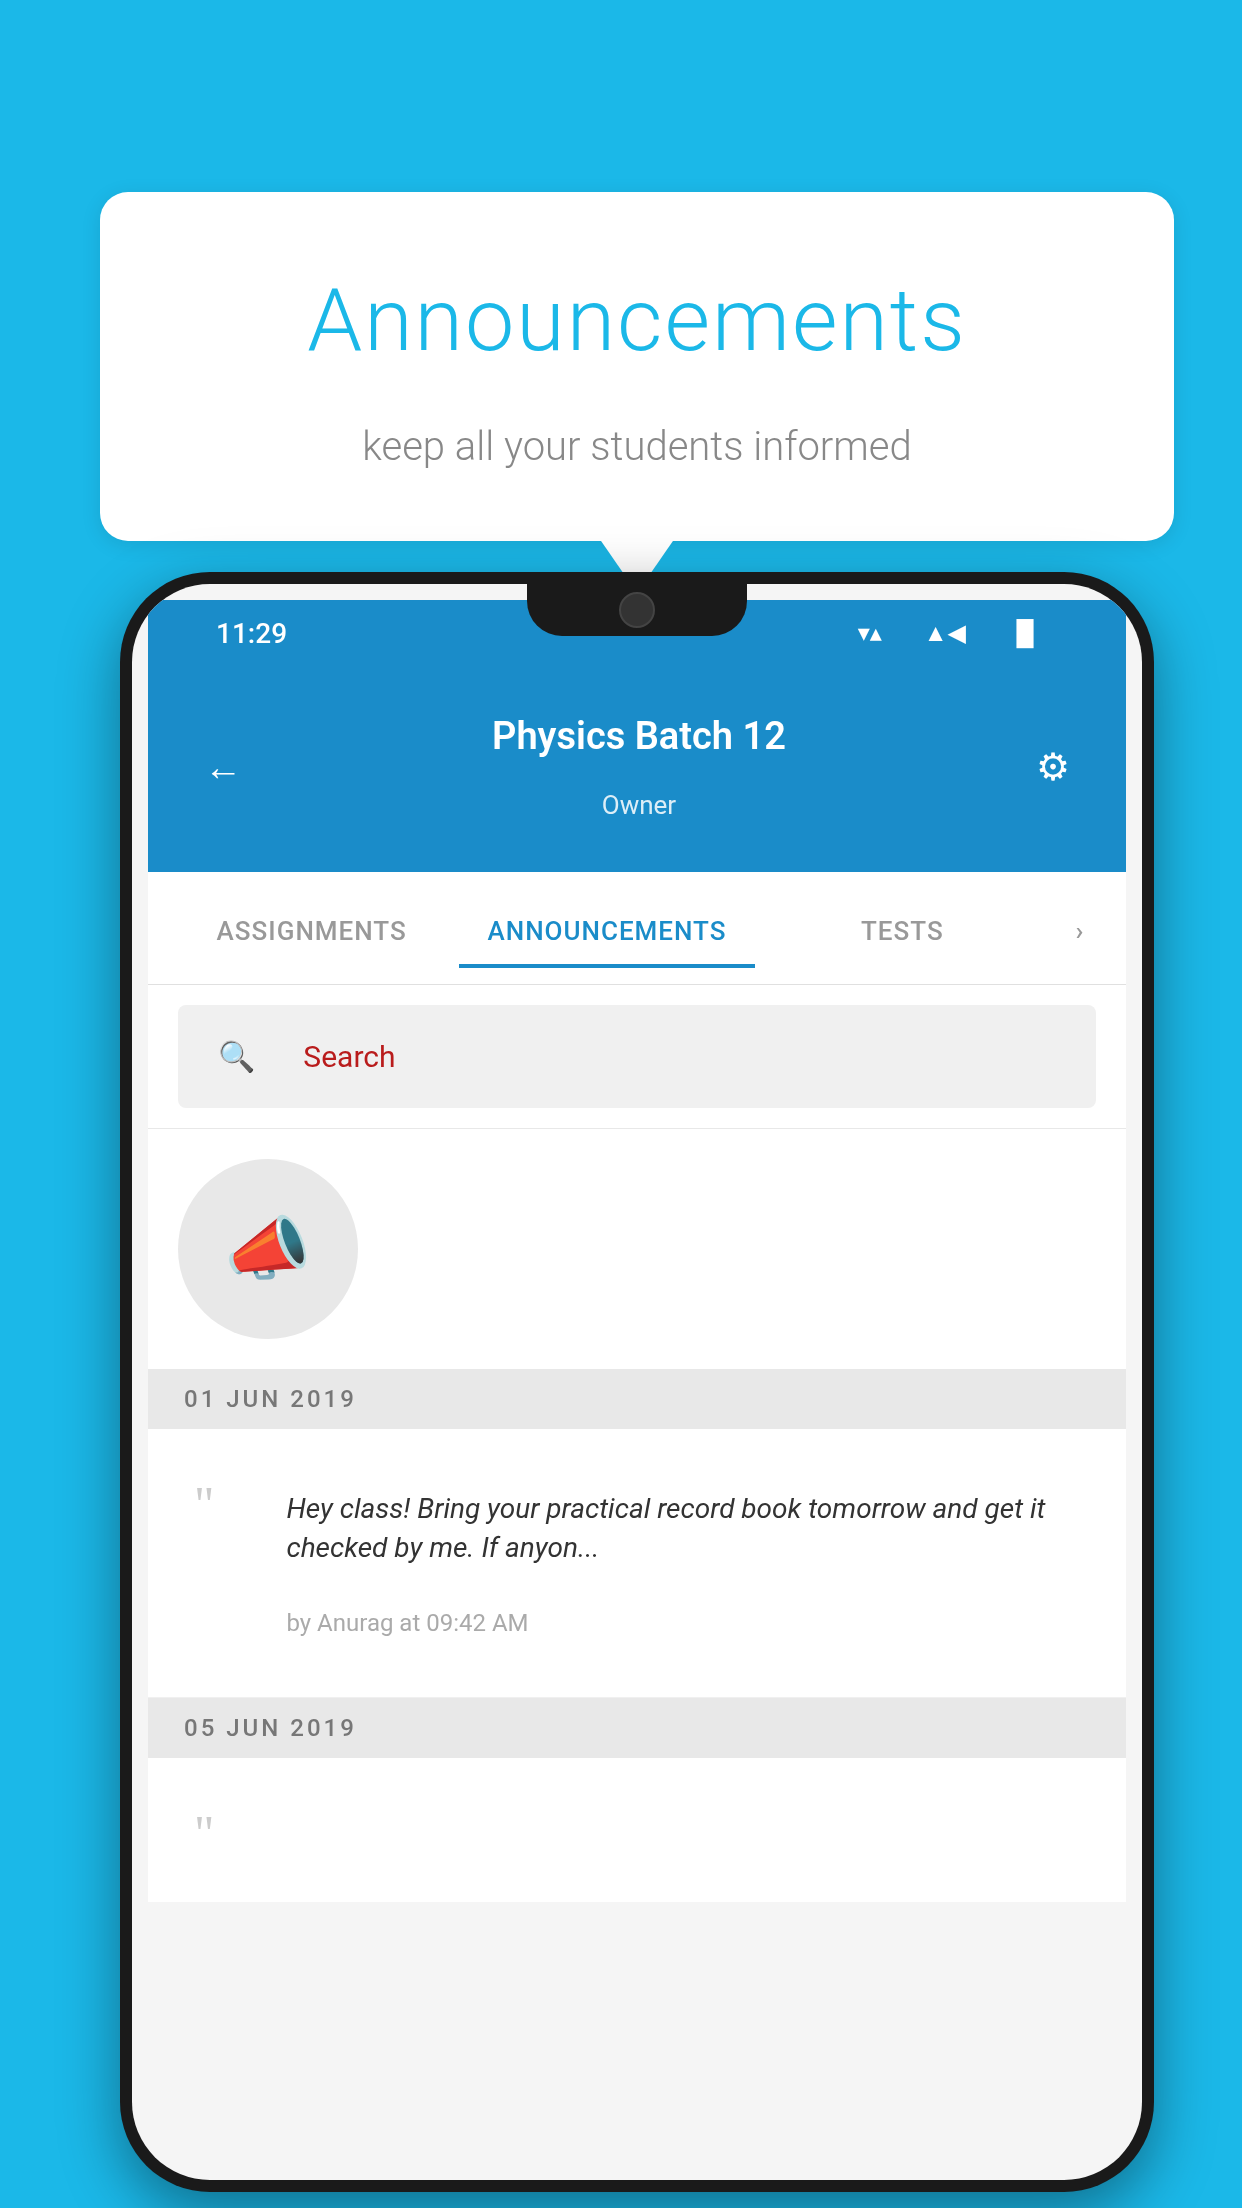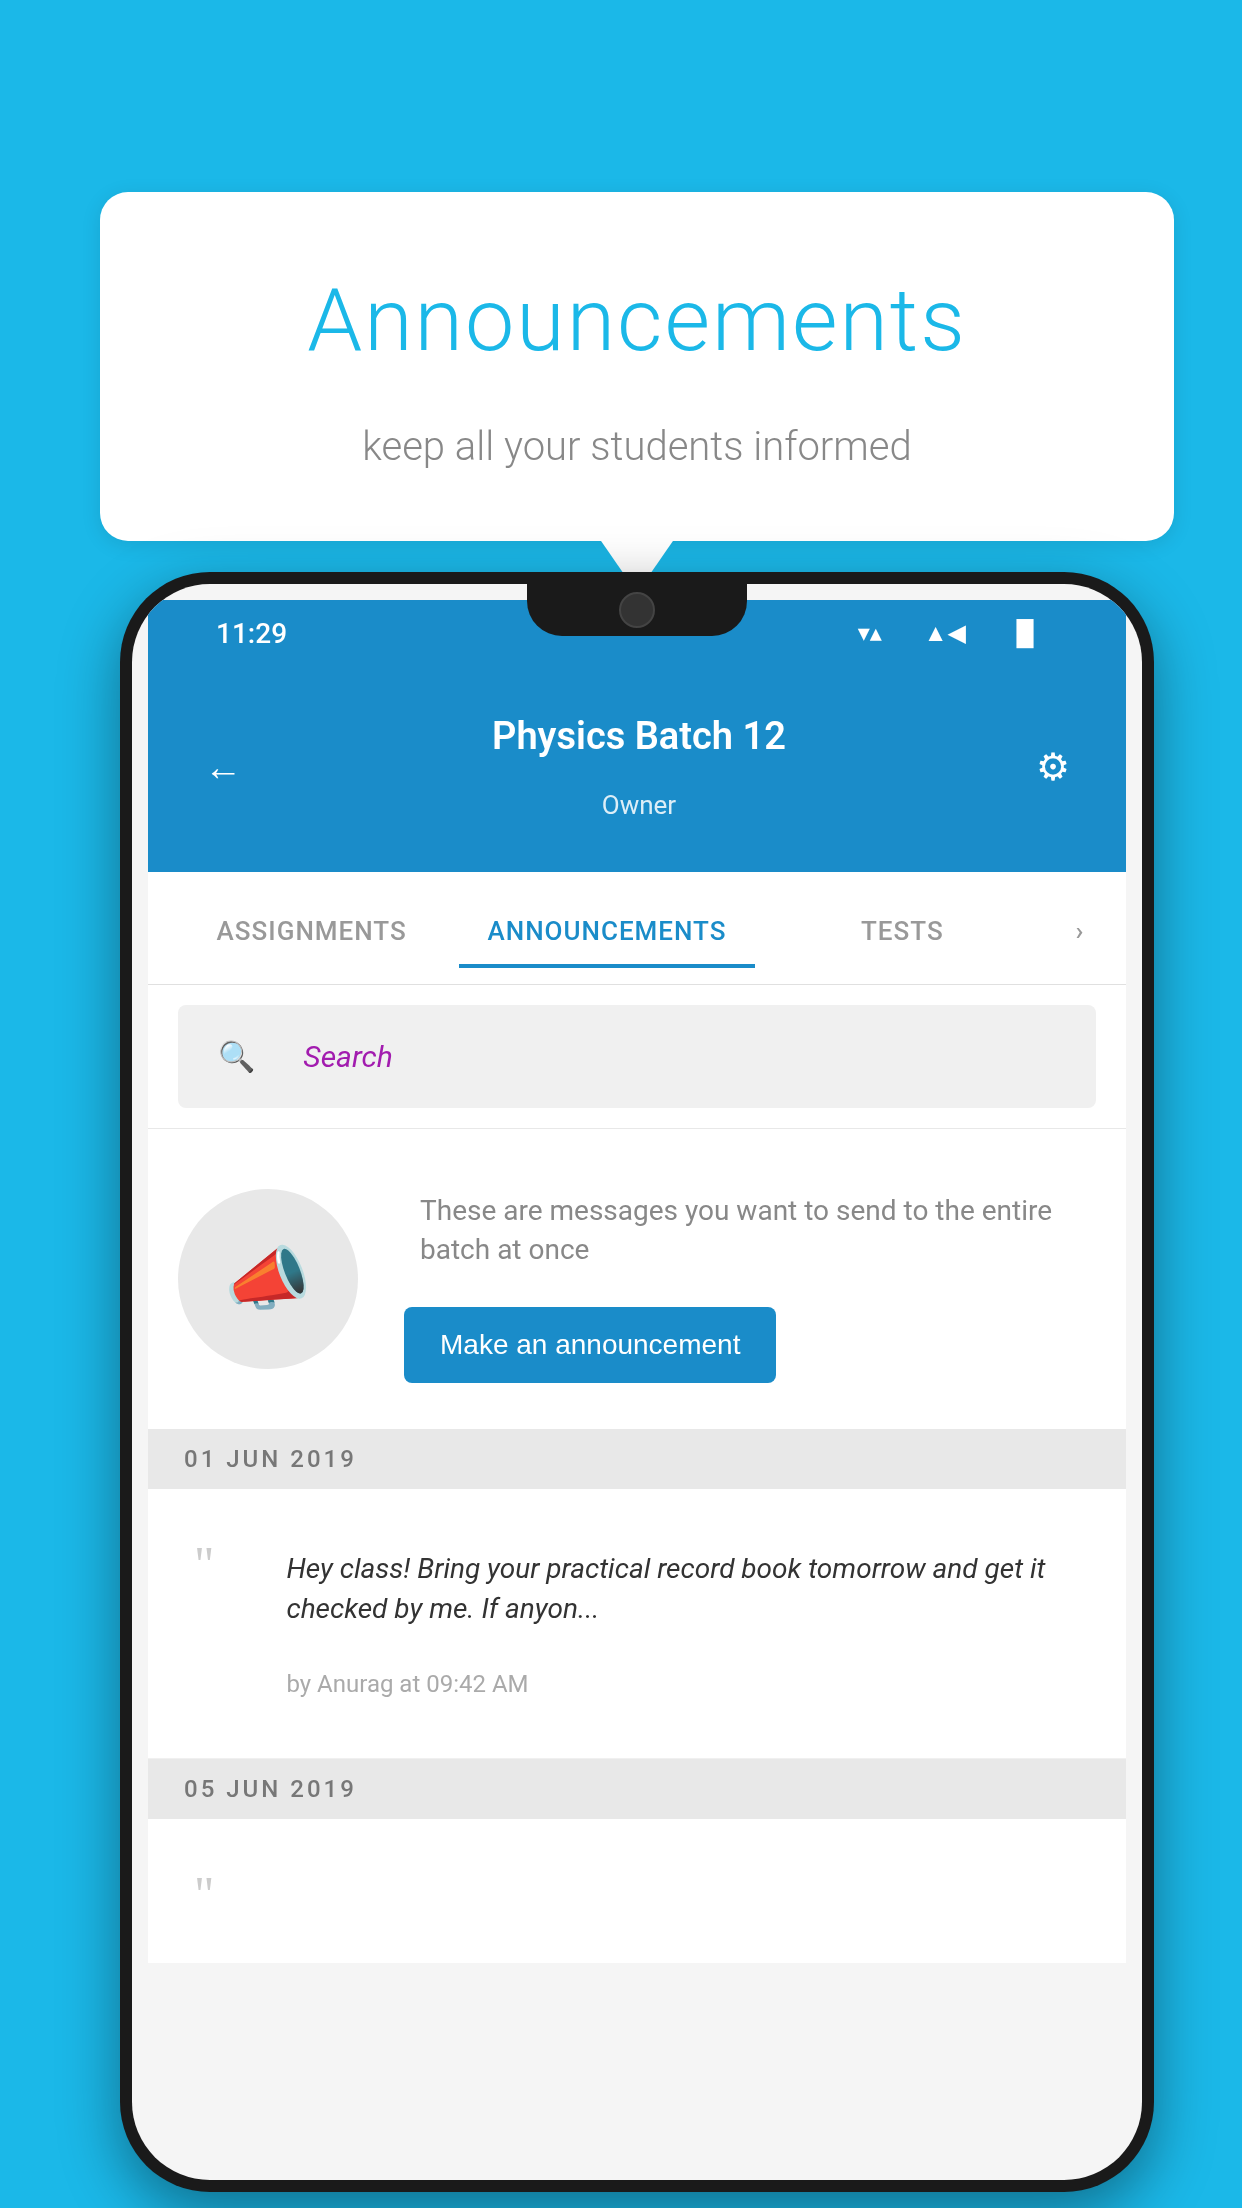--- a/index.html
+++ b/index.html
@@ -226,23 +226,22 @@
       padding: 18px 24px;
       gap: 16px;
     }
 
     .search-icon-sym {
       color: #999;
       font-size: 30px;
     }
 
     .search-placeholder {
-      color: #a21caf;
+      color: #b91c1c;
       font-size: 30px;
-      font-style: italic;
     }
 
     
     .announcement-promo {
       background: white;
       padding: 30px;
       display: flex;
       align-items: center;
       gap: 30px;
       border-top: 1px solid #e8e8e8;
@@ -385,24 +384,20 @@
         <div class="search-box">
           <span class="search-icon-sym">🔍</span>
           <span class="search-placeholder">Search</span>
         </div>
       </div>
 
       <div class="announcement-promo">
         <div class="megaphone-circle">
           📣
         </div>
-        <div class="promo-right">
-          <div class="promo-text">These are messages you want to send to the entire batch at once</div>
-          <button class="make-announcement-btn">Make an announcement</button>
-        </div>
       </div>
 
       <div class="date-divider">01  JUN  2019</div>
 
       <div class="announcement-item">
         <div class="quote-icon">"</div>
         <div class="announcement-content">
           <div class="announcement-text">Hey class! Bring your practical record book tomorrow and get it checked by me. If anyon...</div>
           <div class="announcement-meta">by Anurag at 09:42 AM</div>
         </div>

